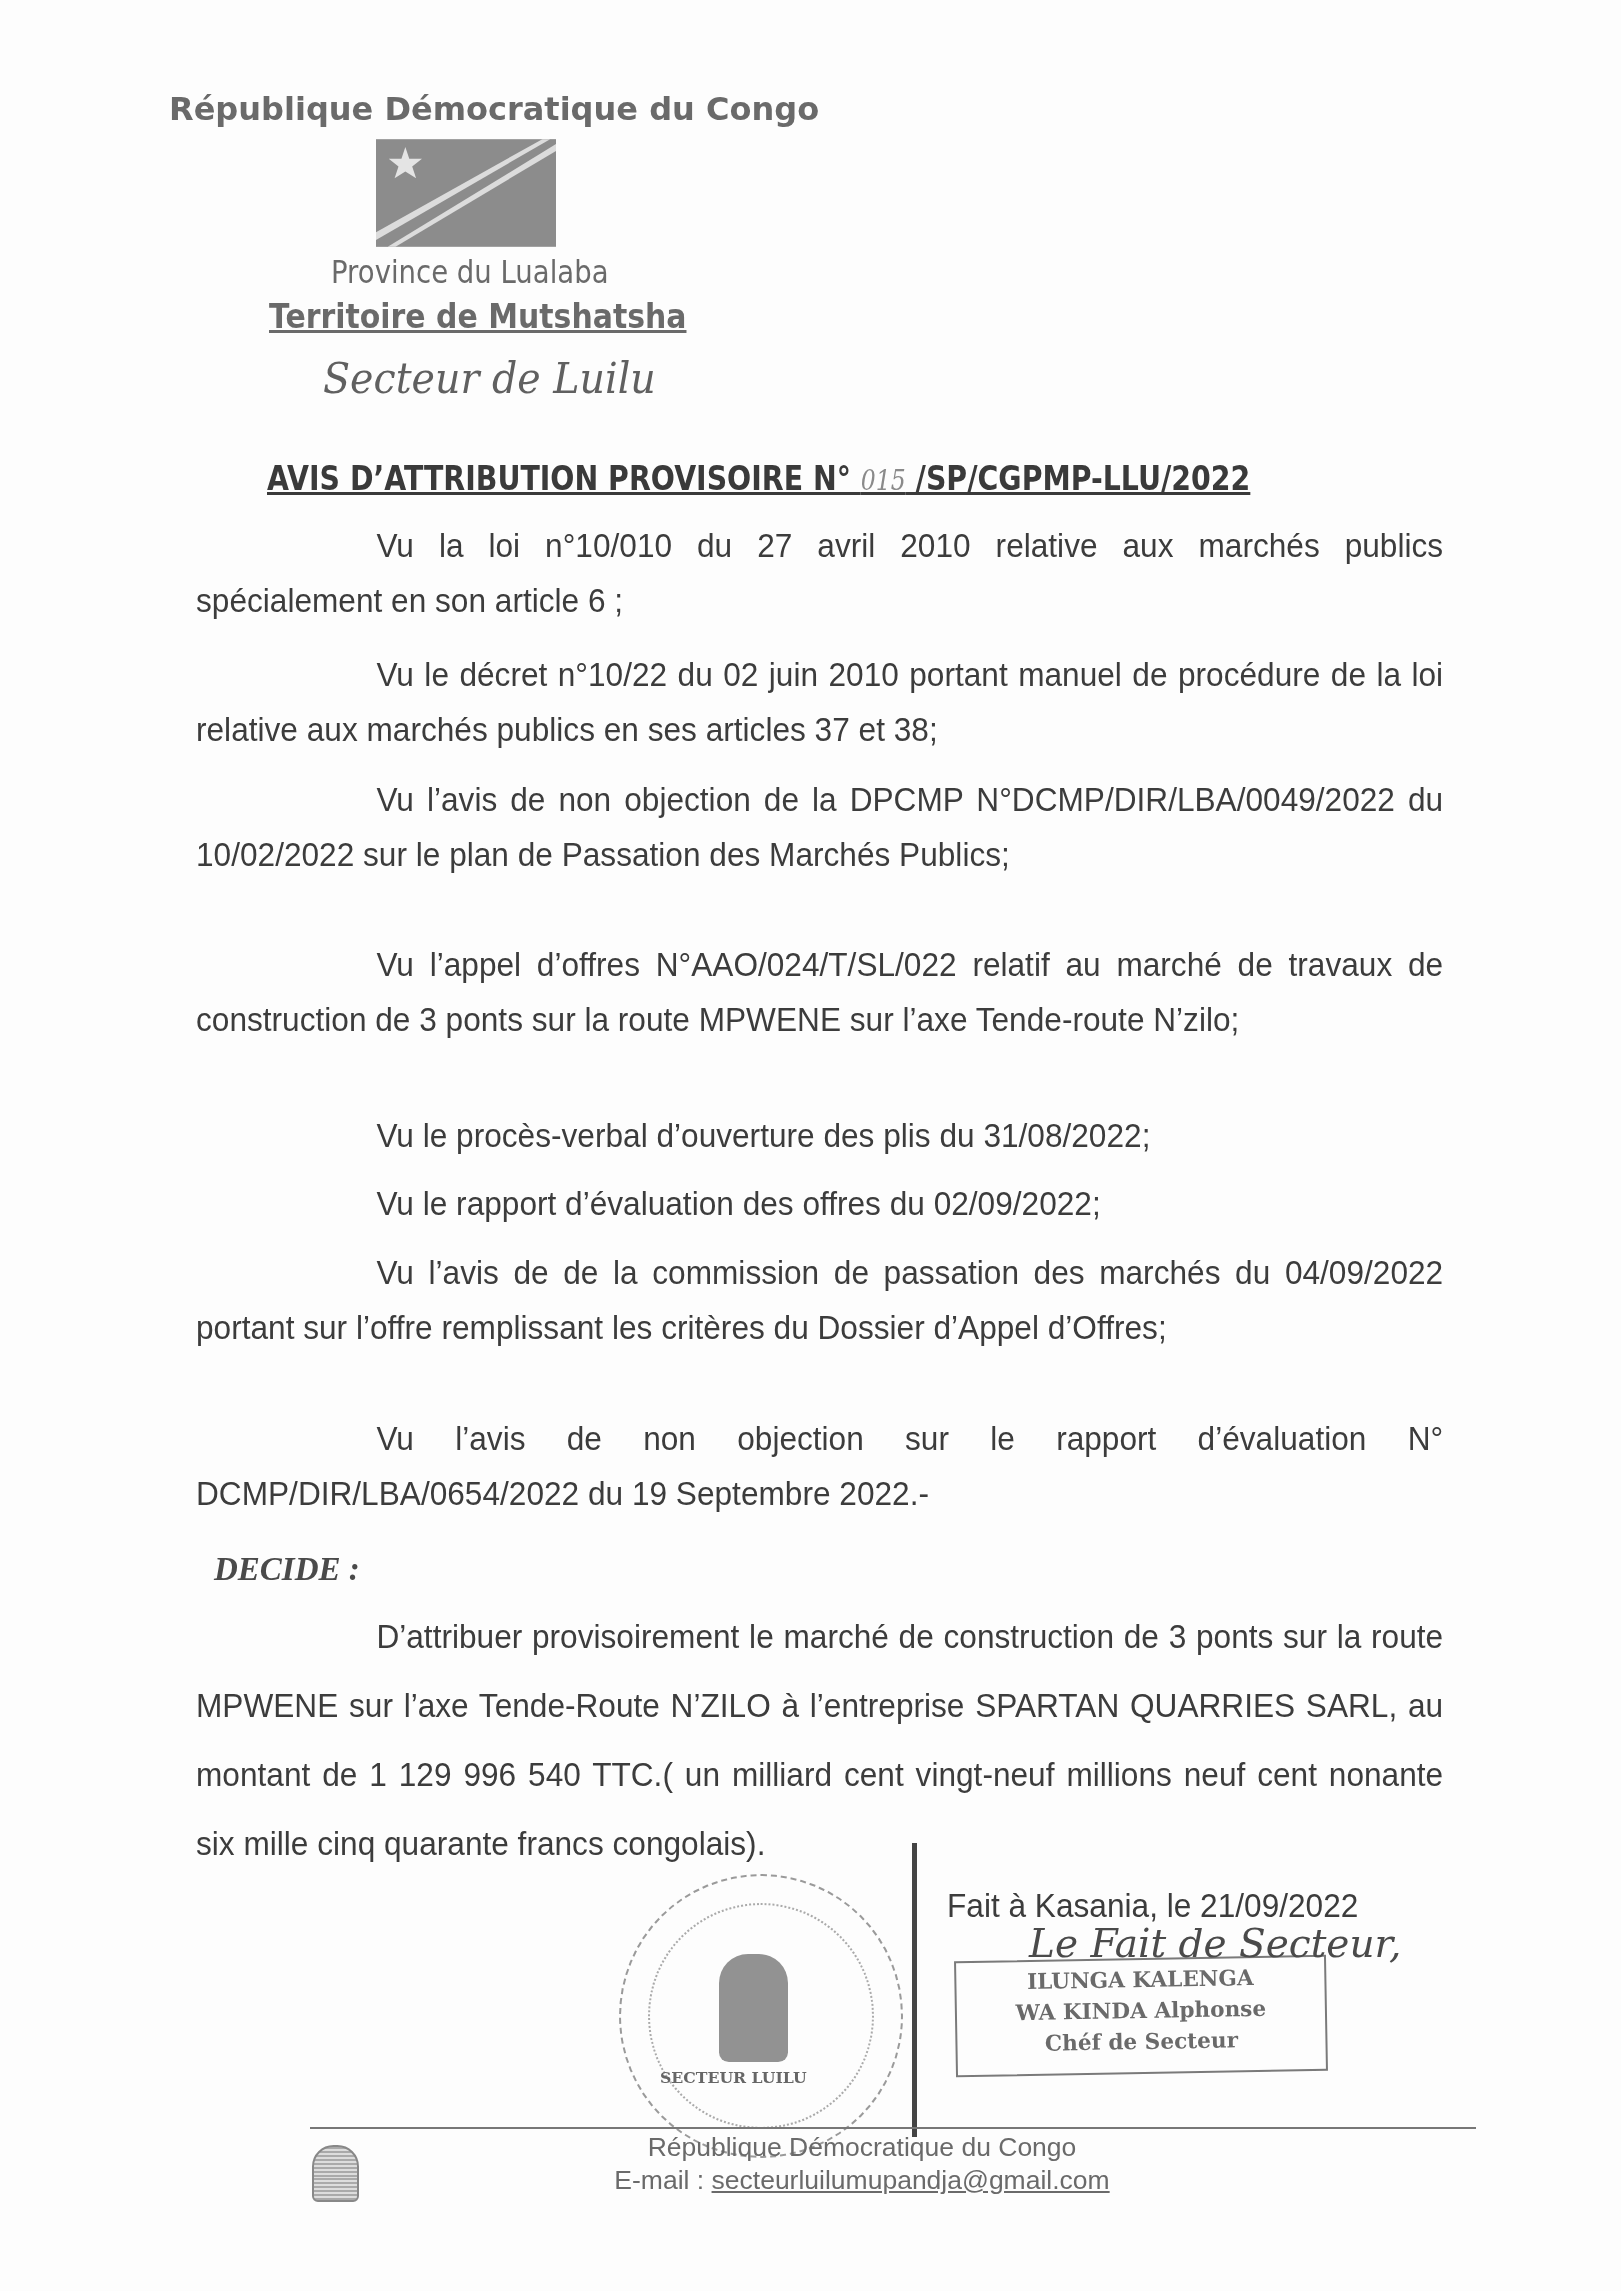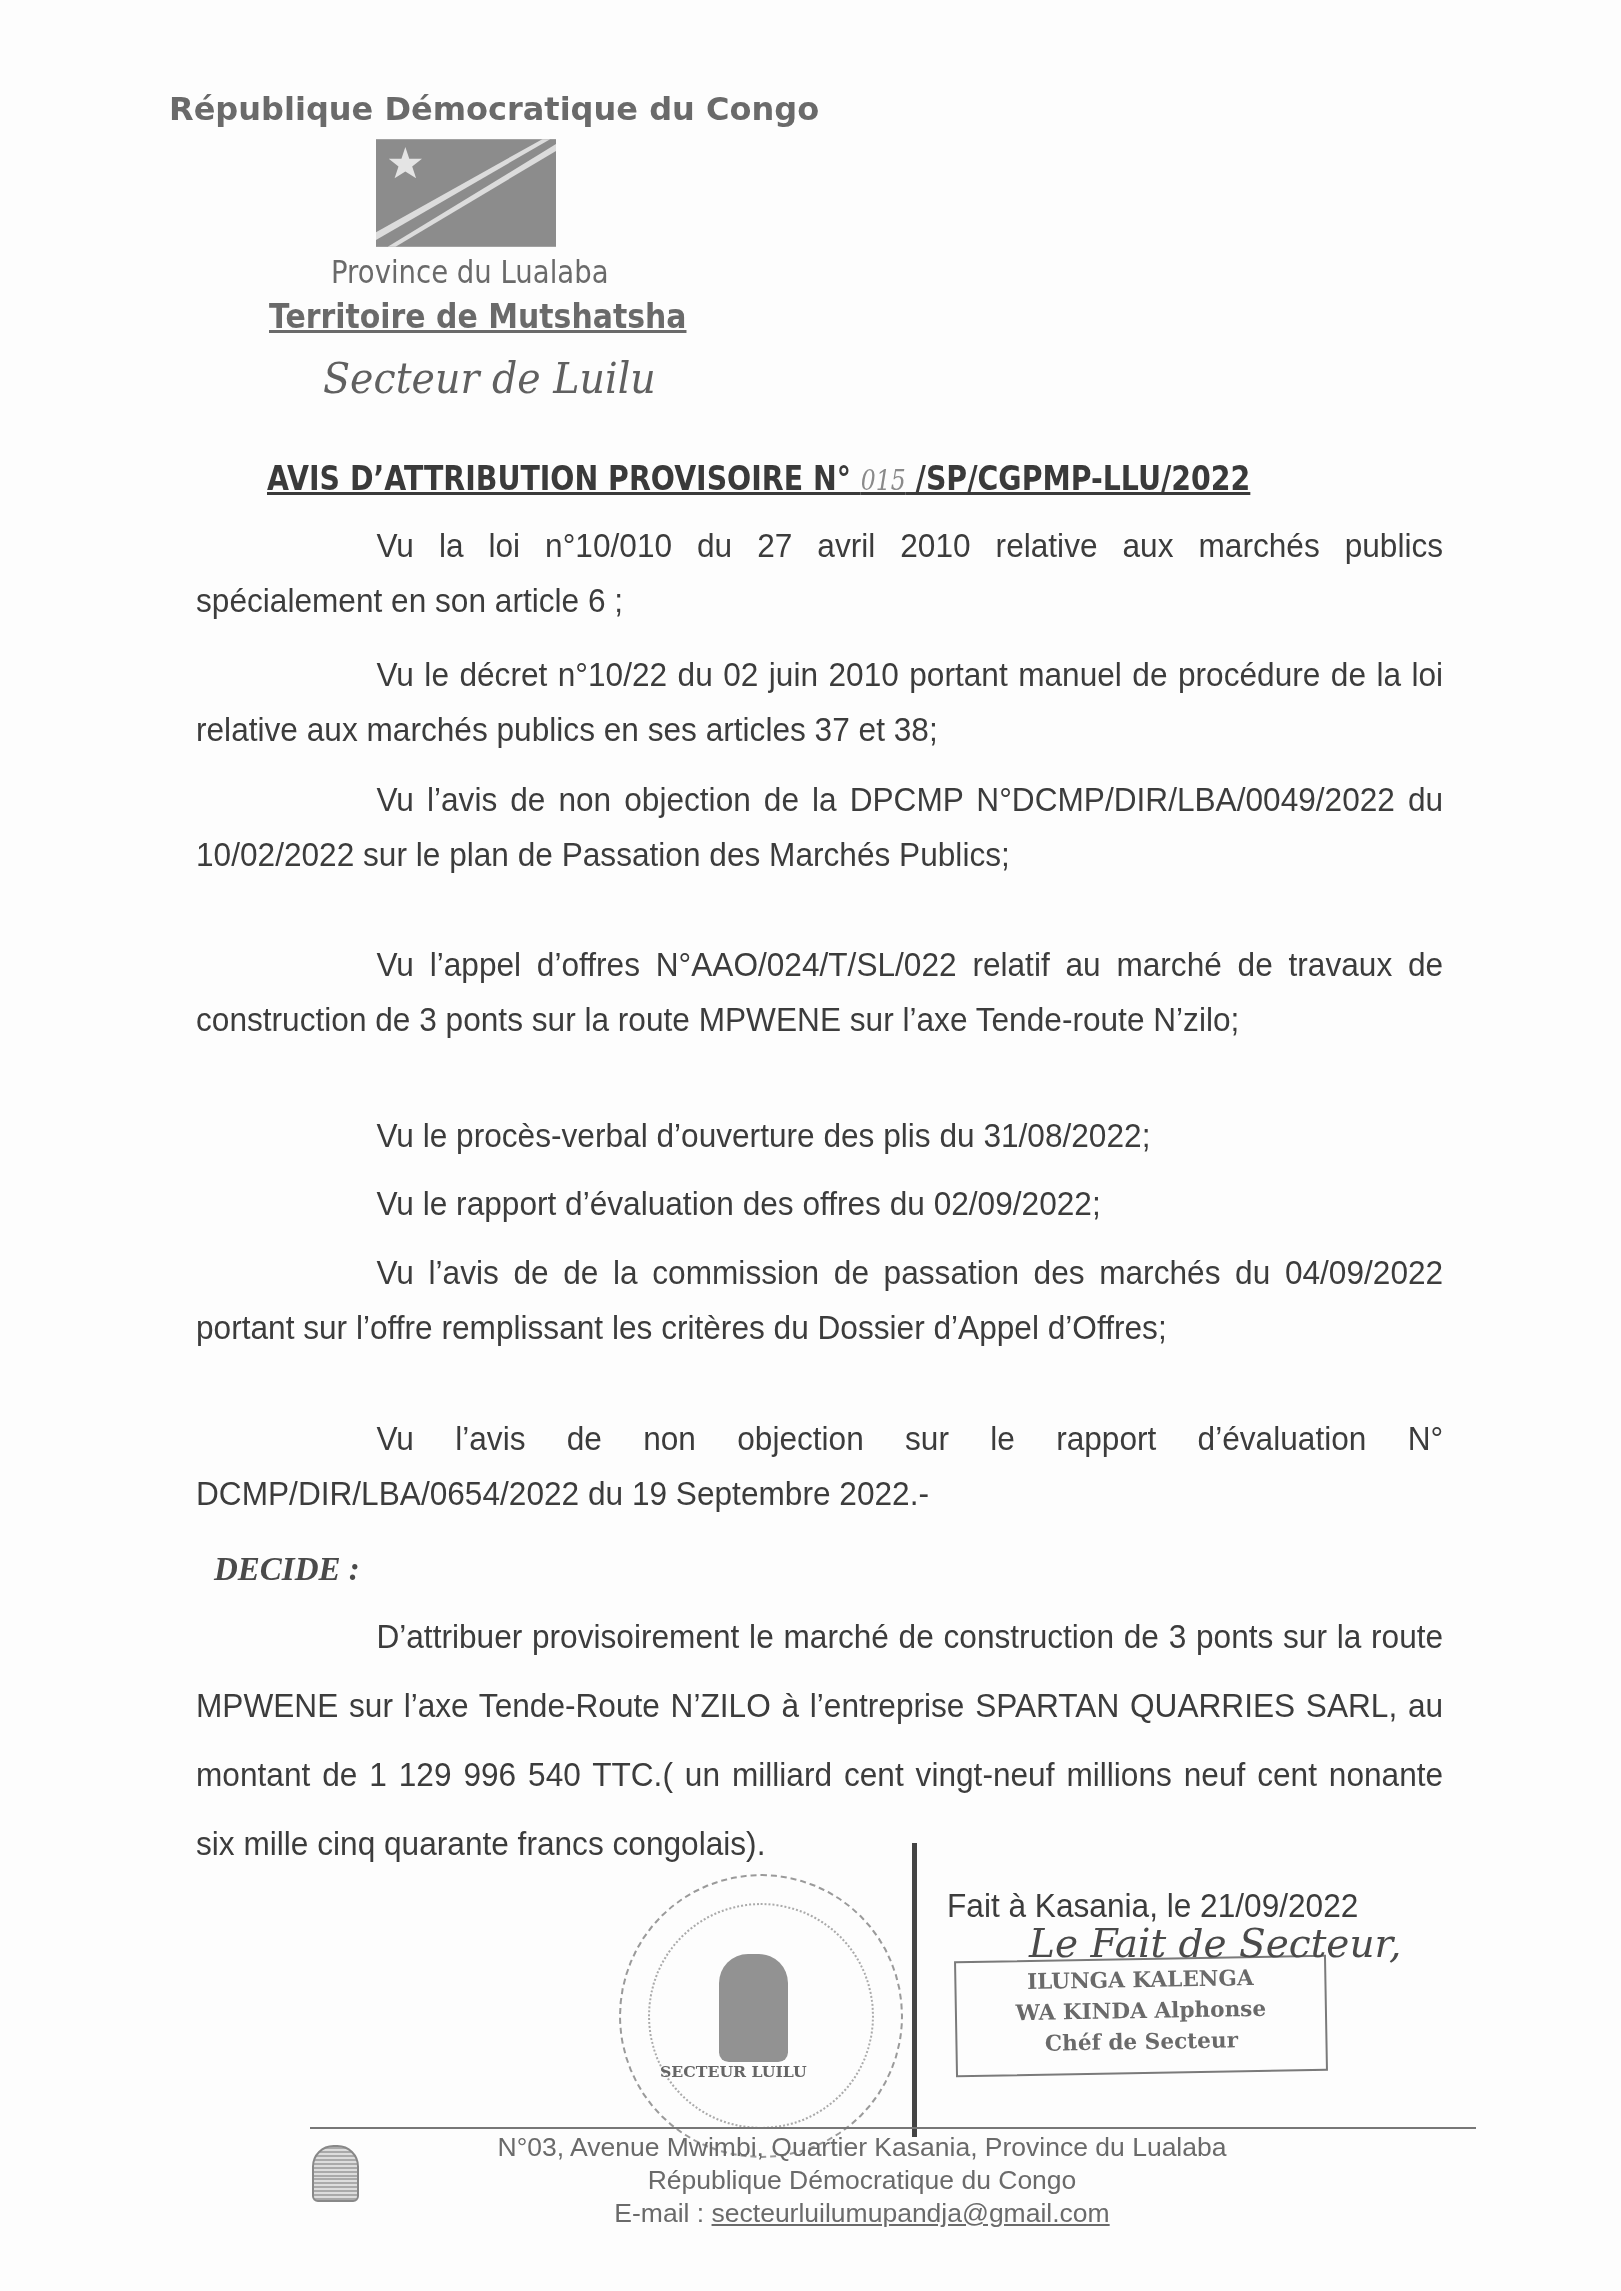--- a/index.html
+++ b/index.html
@@ -31,21 +31,21 @@
     }
     .para .indent { display: inline-block; width: 194px; }
     .decide { left: 214px; top: 1551px; font-size: 33px; font-weight: bold; font-style: italic; color: #4a4a4a; font-family: Liberation Serif, serif; }
     .fait { left: 947px; top: 1886px; font-size: 34px; color: #3c3c3c; font-family: "Liberation Sans", sans-serif; transform: scaleX(0.93); transform-origin: left; }
     .stamp-round {
       left: 619px; top: 1874px; width: 284px; height: 284px; border-radius: 50%;
       border: 2.9px dashed #9a9a9a; box-sizing: border-box;
     }
     .stamp-round .inner { position: absolute; left: 27.4px; top: 27.4px; right: 27.4px; bottom: 27.4px; border-radius: 50%; border: 2px dotted #aaa; }
     .stamp-round .emblem { position: absolute; left: 98px; top: 78px; width: 69px; height: 108px; background: #777; border-radius: 29px 29px 9.8px 9.8px; opacity: 0.8; }
-    .stamp-round .stxt { position: absolute; left: 39px; top: 186px; font-size: 15.7px; font-weight: bold; color: #666; font-family: "DejaVu Serif", serif; }
+    .stamp-round .stxt { position: absolute; left: 39px; top: 192px; font-size: 15.7px; font-weight: bold; color: #666; font-family: "DejaVu Serif", serif; }
     .stamp-rect {
       left: 955px; top: 1958px; width: 372px; height: 116px; border: 2.9px solid #7a7a7a;
       box-sizing: border-box; transform: rotate(-1deg); text-align: center;
       font-family: "DejaVu Serif", serif; font-weight: bold; color: #6a6a6a; font-size: 21.6px; line-height: 31px; padding-top: 3.9px;
     }
     .sig { left: 1029px; top: 1921px; font-size: 39px; font-style: italic; font-family: "DejaVu Serif", serif; color: #4a4a4a; }
     .vbar { left: 912px; top: 1843px; width: 4.9px; height: 294px; background: #444; }
     .footer-line { left: 310px; top: 2127px; width: 1166px; height: 2px; background: #777; }
     .footer-logo { left: 312px; top: 2145px; width: 43px; height: 53px; border-radius: 21.6px 21.6px 5.9px 5.9px; border: 2px solid #888; background: repeating-linear-gradient(0deg, #aaa 0 2px, #ddd 2px 3.9px); }
     .footer-text { left: 372px; top: 2131px; width: 980px; text-align: center; font-size: 26.5px; line-height: 33px; color: #6a6a6a; font-family: "Liberation Sans", sans-serif; }
@@ -92,17 +92,16 @@
 <div class="abs stamp-rect">
   <div>ILUNGA KALENGA</div>
   <div>WA KINDA Alphonse</div>
   <div>Chéf de Secteur</div>
 </div>
 <div class="abs sig">Le Fait de Secteur,</div>
 
 <div class="abs footer-line"></div>
 <div class="abs footer-logo"></div>
 <div class="abs footer-text">
-  <div>N°03, Avenue Mwimbi, Quartier Kasania, Province du Lualaba</div>
   <div>République Démocratique du Congo</div>
   <div><span>E-mail : </span><span class="email">secteurluilumupandja@gmail.com</span></div>
 </div>
 
 
 </body></html>

